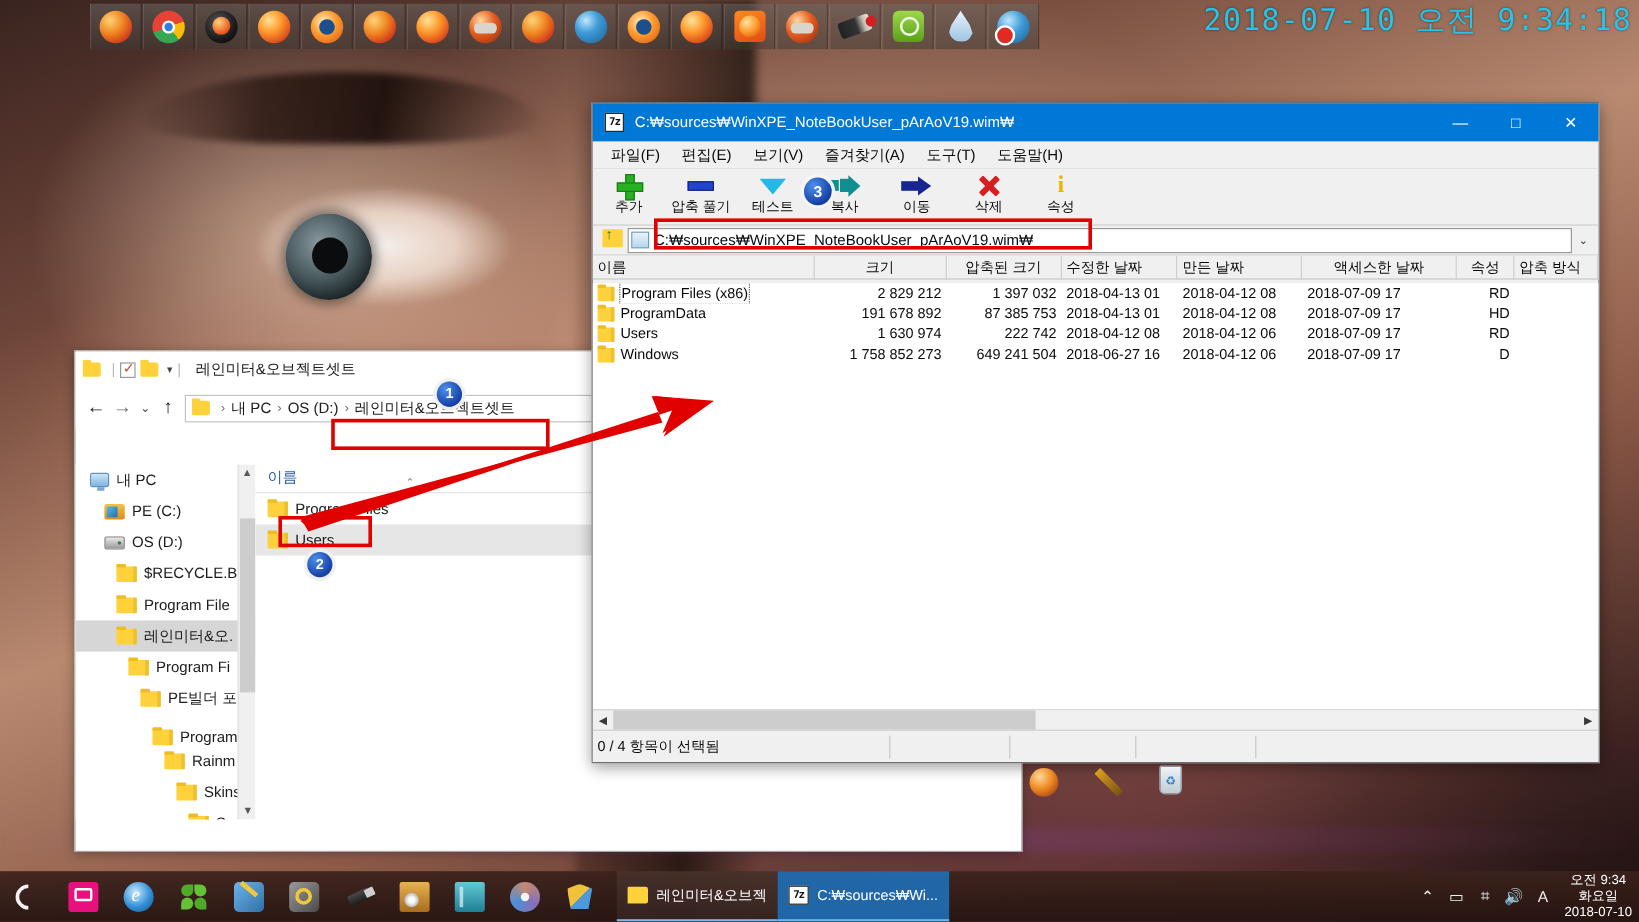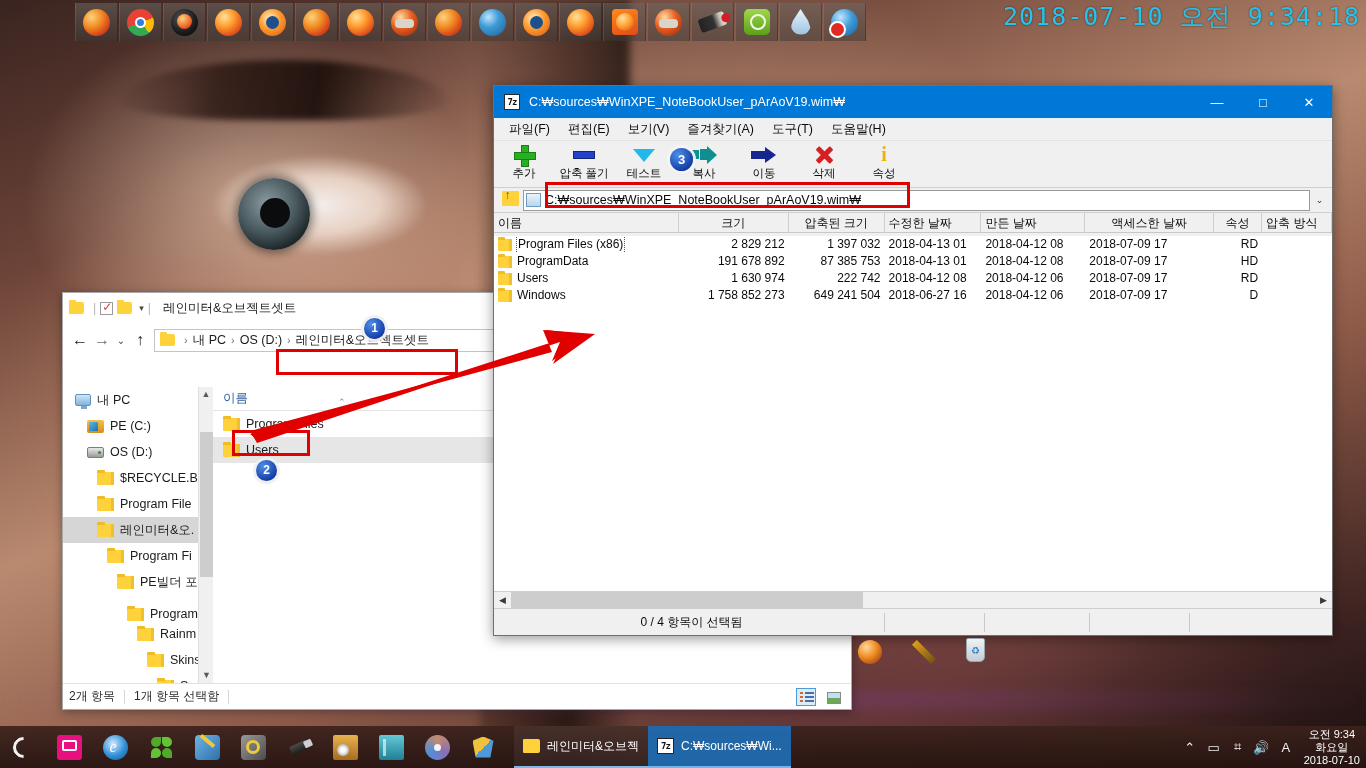--- a/index.html
+++ b/index.html
@@ -289,21 +289,21 @@
 
   #sz-hscroll{
     position:absolute; left:0; right:0; bottom:27px; height:17px; background:#f0f0f0;
     border-top:1px solid #cfcfcf; display:flex; align-items:center;
   }
   .hs-arr{ width:17px; text-align:center; font-size:9px; color:#3a3a3a; }
   #hs-track{ flex:1; height:17px; background:#f0f0f0; position:relative; }
   #hs-thumb{ position:absolute; left:0; top:0; width:352px; height:17px; background:#cdcdcd; }
   #sz-status{
     position:absolute; left:0; right:0; bottom:0; height:27px; background:#f0f0f0;
-    border-top:1px solid #cfcfcf; display:flex; align-items:center; font-size:12px; color:#0a0a0a;justify-content:center;
+    border-top:1px solid #cfcfcf; display:flex; align-items:center; font-size:12px; color:#0a0a0a;
   }
   .szst{ height:19px; line-height:19px; border-right:1px solid #c8c8c8; padding-left:4px; }
 
   
   .redbox{ position:absolute; border:3px solid #e00000; z-index:40; pointer-events:none; }
   .bluebadge{
     position:absolute; width:21px; height:21px; border-radius:50%;
     background:radial-gradient(circle at 35% 30%, #4e8fe8, #1540a8 70%, #0d2a72 100%);
     color:#fff; font-size:12px; font-weight:bold; line-height:21px; text-align:center;
     box-shadow:0 0 0 3px rgba(240,240,240,.95), 0 1px 3px rgba(0,0,0,.45); z-index:45;
@@ -518,41 +518,20 @@
         <span class="fi"></span>
         <span>Program Files</span>
       </div>
       <div class="file-row sel">
         <span class="fi"></span>
         <span>Users</span>
       </div>
     </div>
   </div>
 
-  <div id="exp-status">
-    <span>2개 항목</span>
-    <span class="st-sep"></span>
-    <span>1개 항목 선택함</span>
-    <span class="st-sep"></span>
-    <div id="exp-viewbtns">
-      <div class="vb on">
-        <div class="det">
-            <b style="top:0"></b>
-            <b style="top:4px"></b>
-            <b style="top:8px"></b>
-            <i></i>
-            <i></i>
-            <i></i>
-          </div>
-      </div>
-      <div class="vb">
-          <div class="pic"></div>
-        </div>
-    </div>
-  </div>
 </div>
 
 <div class="win" id="sevenzip">
 
   <div id="sz-title">
     <div id="sz-icon">7z</div>
     <div id="sz-title-text">C:₩sources₩WinXPE_NoteBookUser_pArAoV19.wim₩</div>
     <div class="sz-wbtn">—</div>
     <div class="sz-wbtn">□</div>
     <div class="sz-wbtn">✕</div>

